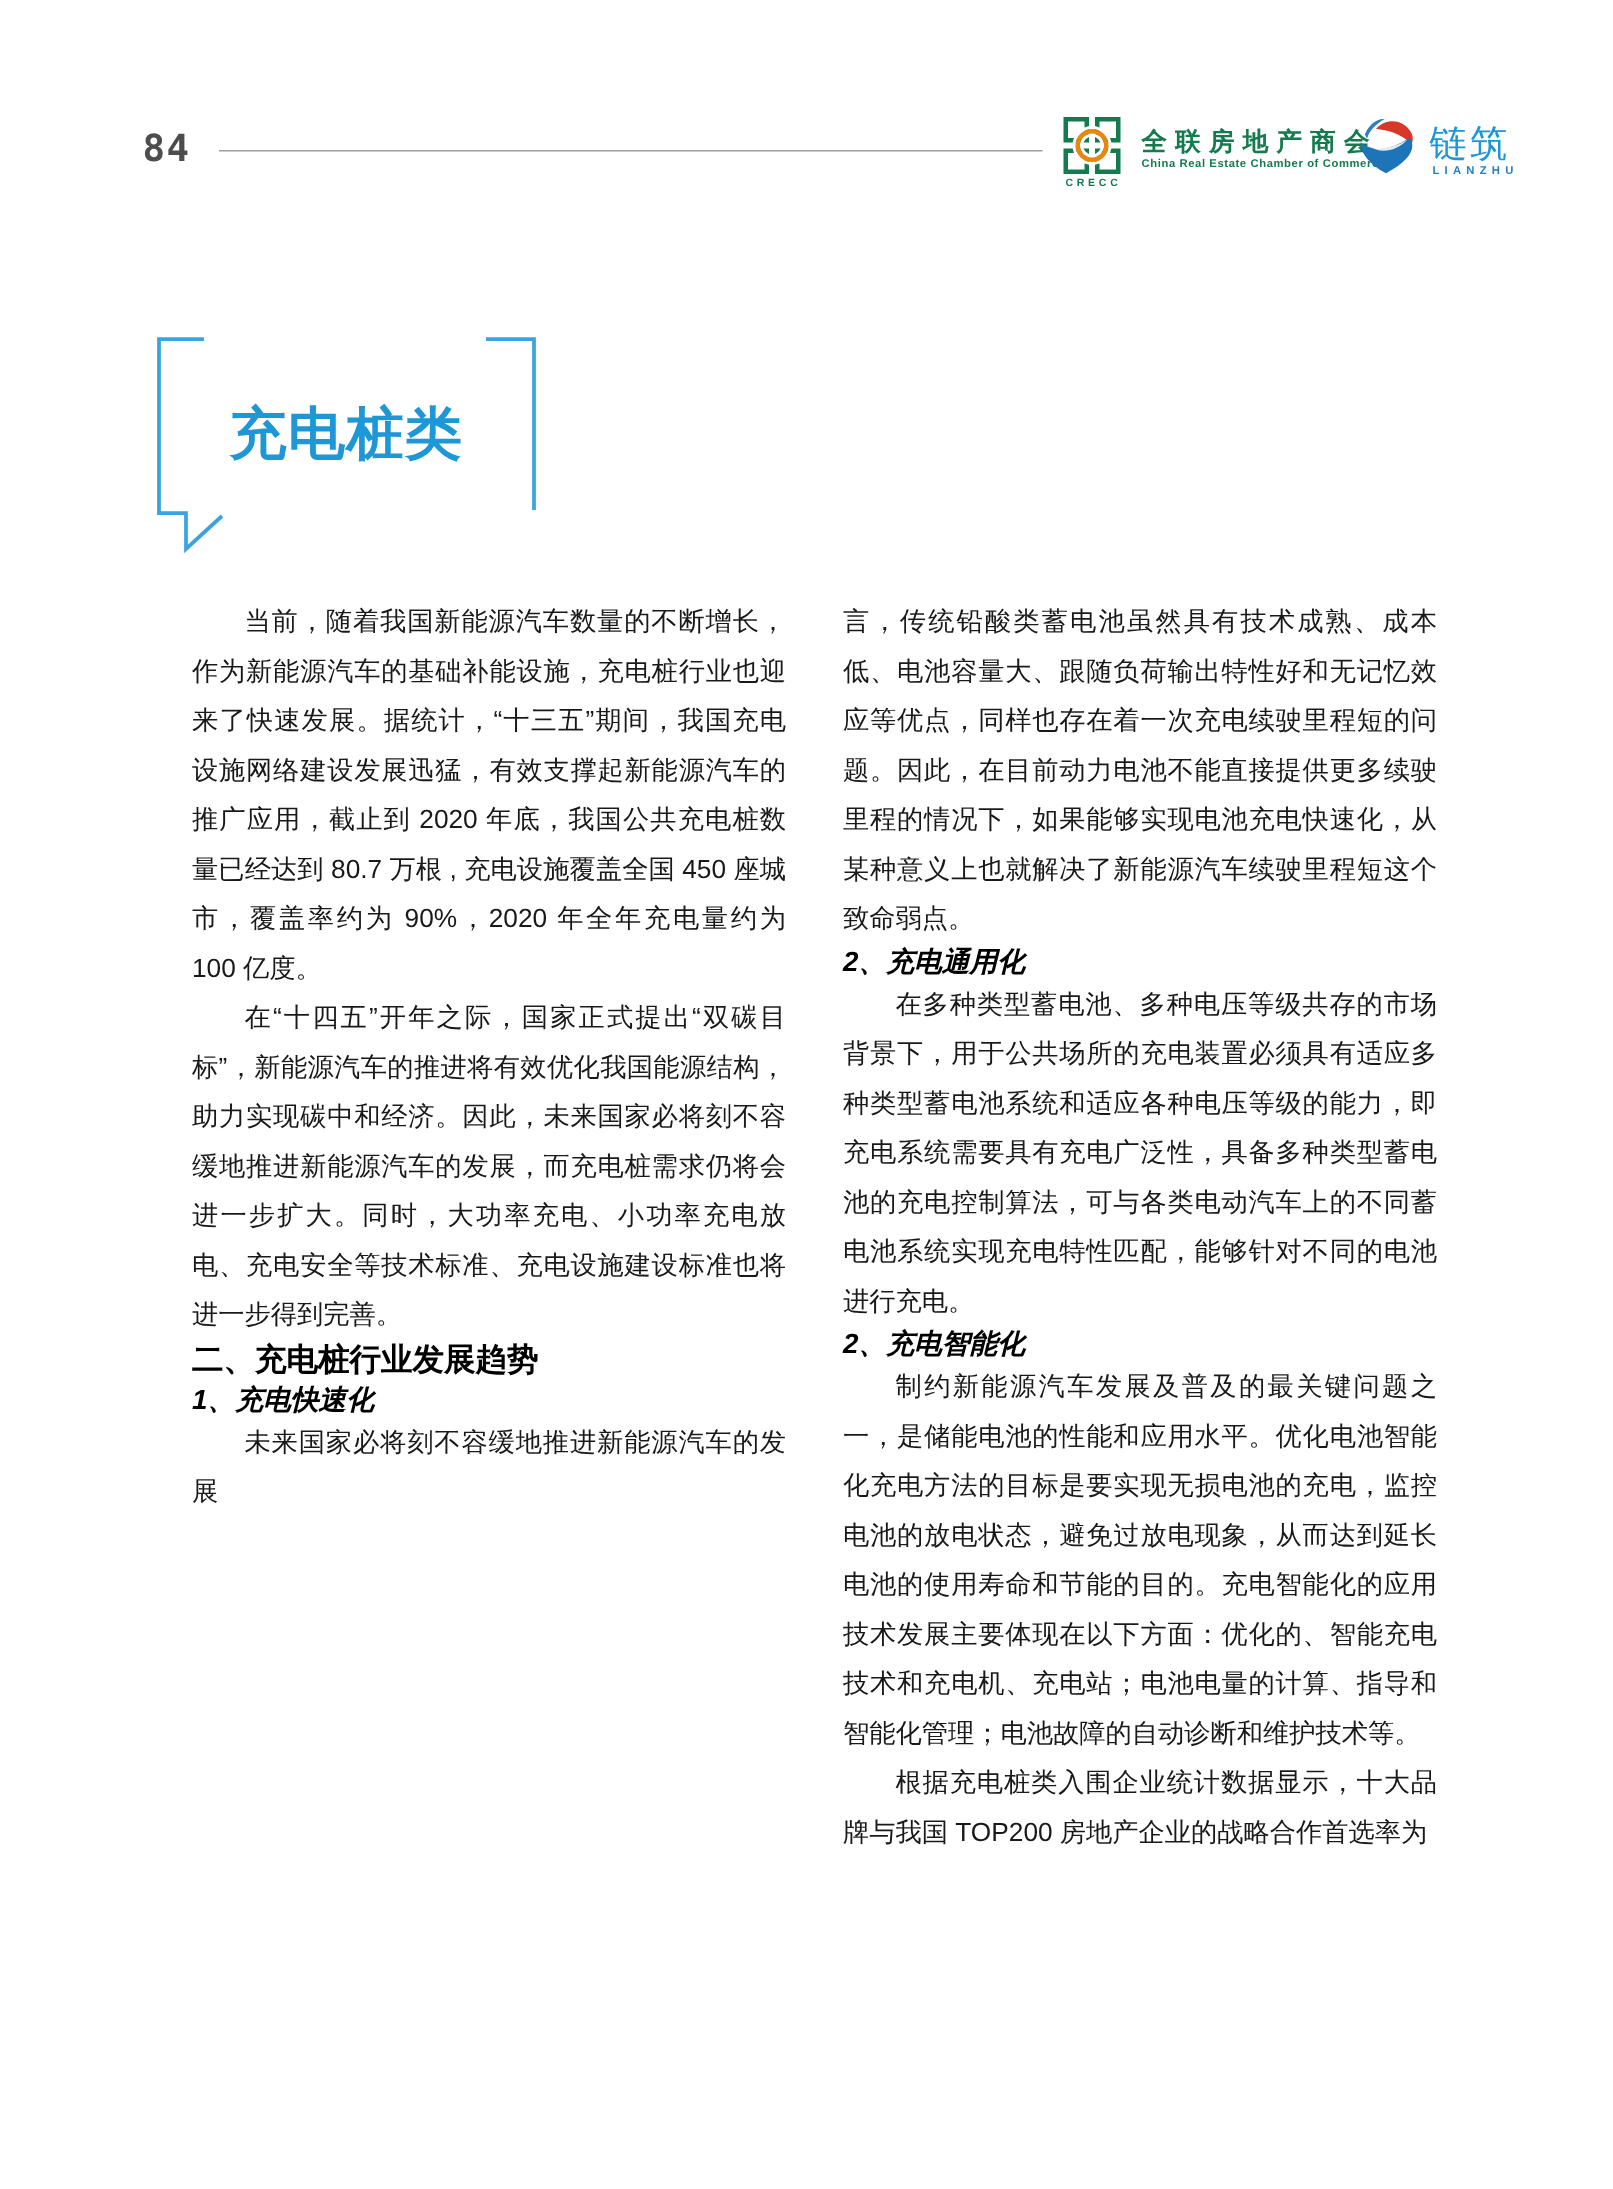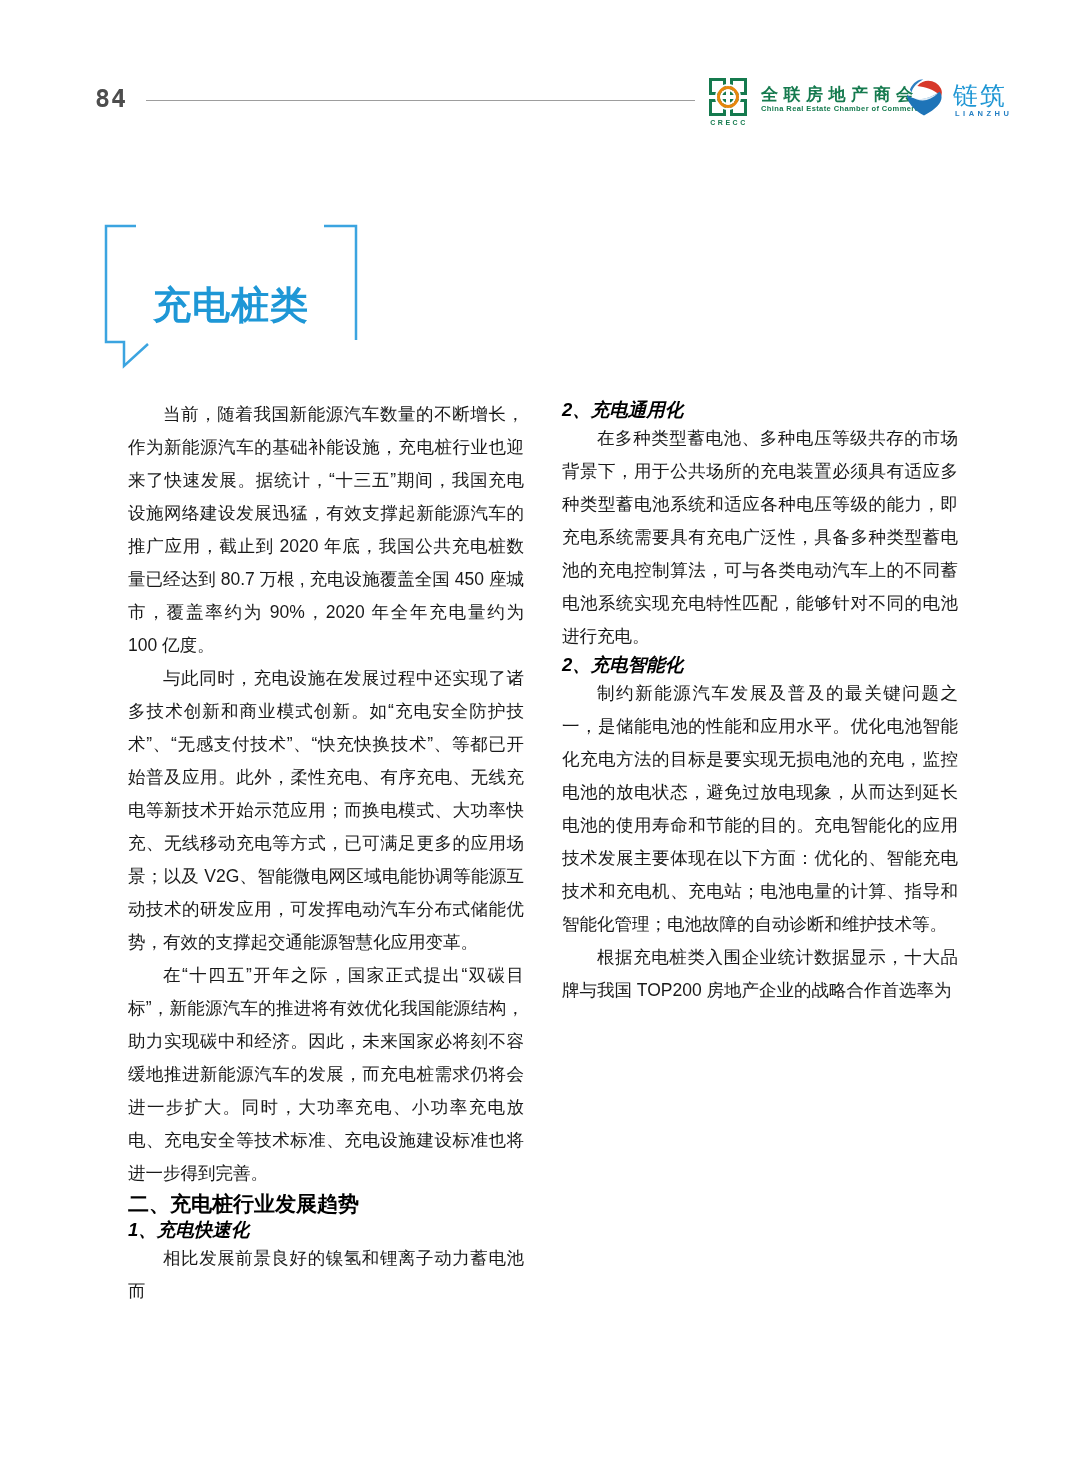--- a/index.html
+++ b/index.html
@@ -55,21 +55,21 @@
   }
   .lianzhu-en{
     position:absolute;left:955px;top:109px;
     font-size:7.5px;font-weight:bold;color:#2580C4;letter-spacing:3.5px;white-space:nowrap;
   }
 
   
   .title-frame{position:absolute;left:100px;top:220px;width:262px;height:152px;}
   .main-title{
     position:absolute;left:100px;top:264px;width:262px;text-align:center;
-    font-size:38px;font-weight:bold;color:#1E97D6;letter-spacing:1px;white-space:nowrap;margin-top:16px;
+    font-size:38px;font-weight:bold;color:#1E97D6;letter-spacing:1px;white-space:nowrap;
   }
 
   
   .col{
     position:absolute;top:398px;width:396px;
     font-size:17.5px;line-height:33px;color:#191919;text-align:justify;
   }
   .col-left{left:128px;}
   .col-right{left:562px;}
 
@@ -130,28 +130,28 @@
   <div class="title-frame">
     <svg width="262" height="152" viewBox="0 0 262 152">
       <path d="M36 6 L6 6 L6 122 L24 122 L24 146 L48 124" fill="none" stroke="#3BA4E0" stroke-width="2.5"></path>
       <path d="M224 6 L256 6 L256 120" fill="none" stroke="#3BA4E0" stroke-width="2.5"></path>
     </svg>
   </div>
   <div class="main-title">充电桩类</div>
 
   <div class="col col-left">
     <p>当前，随着我国新能源汽车数量的不断增长，作为新能源汽车的基础补能设施，充电桩行业也迎来了快速发展。据统计，“十三五”期间，我国充电设施网络建设发展迅猛，有效支撑起新能源汽车的推广应用，截止到 2020 年底，我国公共充电桩数量已经达到 80.7 万根 , 充电设施覆盖全国 450 座城市，覆盖率约为 90%，2020 年全年充电量约为 100 亿度。</p>
-    <p>与此同时，充电设施在发展过程中还实现了诸多技术创新和商业模式创新。如“充电安全防护技术”、“无感支付技术”、“快充快换技术”、等都已开始普及应用。此外，柔性充电、有序充电、无线充电等新技术开始示范应用；而换电模式、大功率快充、无线移动充电等方式，已可满足更多的应用场景；以及 V2G、智能微电网区域电能协调等能源互动技术的研发应用，可发挥电动汽车分布式储能优势，有效的支撑起交通能源智慧化应用变革。</p>
     <p>在“十四五”开年之际，国家正式提出“双碳目标”，新能源汽车的推进将有效优化我国能源结构，助力实现碳中和经济。因此，未来国家必将刻不容缓地推进新能源汽车的发展，而充电桩需求仍将会进一步扩大。同时，大功率充电、小功率充电放电、充电安全等技术标准、充电设施建设标准也将进一步得到完善。</p>
     <h2 class="h-sec2">二、充电桩行业发展趋势</h2>
     <h3 class="h-sub1">1、充电快速化</h3>
-    <p class="p-sub1">相比发展前景良好的镍氢和锂离子动力蓄电池而</p>
+    <p class="p-sub1">未来国家必将刻不容缓地推进新能源汽车的发展</p>
   </div>
 
   <div class="col col-right">
+    <p class="no-indent">言，传统铅酸类蓄电池虽然具有技术成熟、成本低、电池容量大、跟随负荷输出特性好和无记忆效应等优点，同样也存在着一次充电续驶里程短的问题。因此，在目前动力电池不能直接提供更多续驶里程的情况下，如果能够实现电池充电快速化，从某种意义上也就解决了新能源汽车续驶里程短这个致命弱点。</p>
     <h3 class="h-sub2">2、充电通用化</h3>
     <p class="p-sub2">在多种类型蓄电池、多种电压等级共存的市场背景下，用于公共场所的充电装置必须具有适应多种类型蓄电池系统和适应各种电压等级的能力，即充电系统需要具有充电广泛性，具备多种类型蓄电池的充电控制算法，可与各类电动汽车上的不同蓄电池系统实现充电特性匹配，能够针对不同的电池进行充电。</p>
     <h3 class="h-sub3">2、充电智能化</h3>
     <p class="p-sub3">制约新能源汽车发展及普及的最关键问题之一，是储能电池的性能和应用水平。优化电池智能化充电方法的目标是要实现无损电池的充电，监控电池的放电状态，避免过放电现象，从而达到延长电池的使用寿命和节能的目的。充电智能化的应用技术发展主要体现在以下方面：优化的、智能充电技术和充电机、充电站；电池电量的计算、指导和智能化管理；电池故障的自动诊断和维护技术等。</p>
     <p class="p-sec3">根据充电桩类入围企业统计数据显示，十大品牌与我国 TOP200 房地产企业的战略合作首选率为</p>
   </div>
 
 </div>
 
 </body></html>

